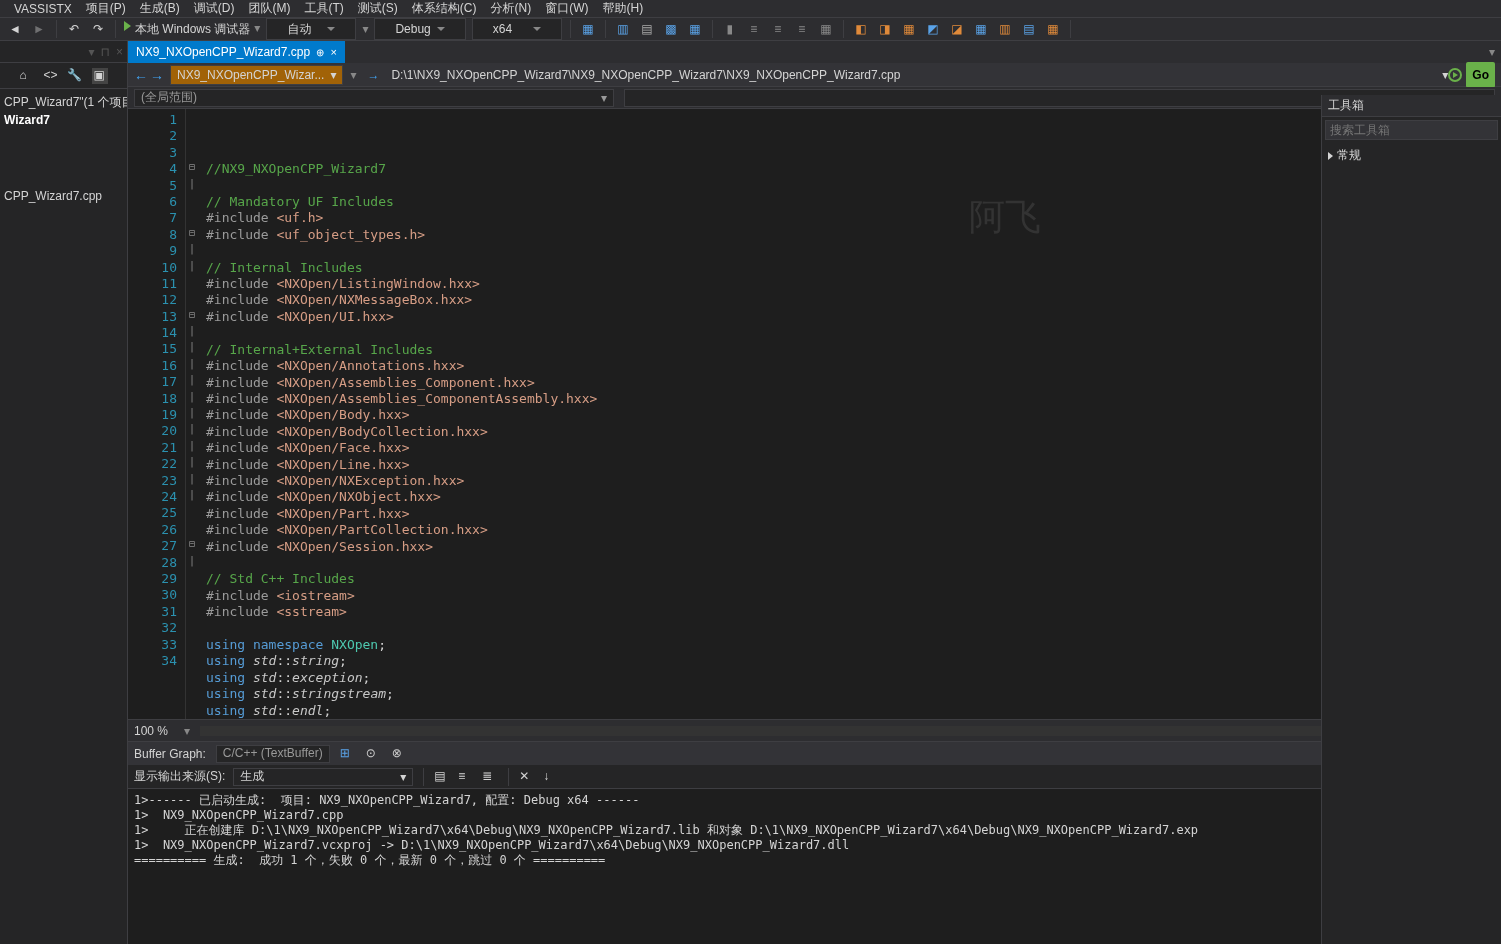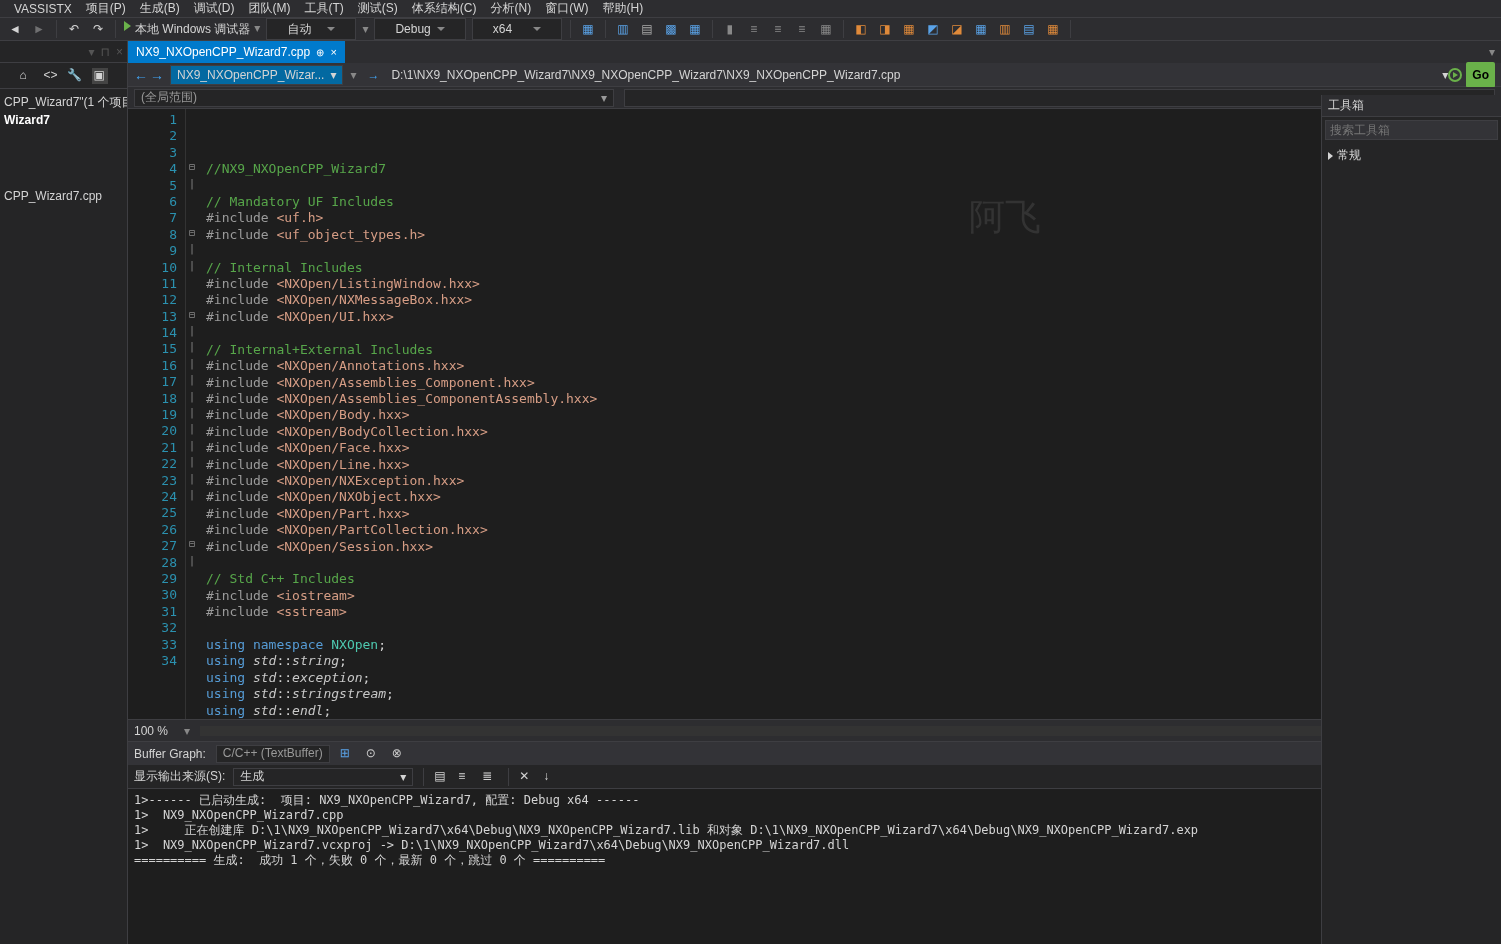--- a/index.html
+++ b/index.html
@@ -21,21 +21,21 @@
 .soltree .bold { font-weight:bold; color:#fff; }
 .tabrow { display:flex; align-items:center; height:22px; background:#2d2d30; }
 .tab { display:flex; align-items:center; height:22px; background:#007acc; color:#fff; padding:0 8px; gap:6px; }
 .tab .pin { font-size:10px; }
 .tab .x { font-size:11px; }
 .tabspace { flex:1; }
 .tabright { padding:0 6px; color:#888; }
 .navrow { display:flex; align-items:center; height:24px; background:#333337; border-bottom:1px solid #3e3e42; }
 .navarrows { display:flex; align-items:center; gap:2px; padding:0 6px; }
 .navarrows span { color:#42a5f5; font-size:14px; }
-.navdd { display:flex; align-items:center; background:#0369a1; border:1px solid #3e3e42; height:20px; padding:0 6px; gap:6px; min-width:170px; justify-content:space-between; color:#d4d4d4; }
+.navdd { display:flex; align-items:center; background:#a16207; border:1px solid #3e3e42; height:20px; padding:0 6px; gap:6px; min-width:170px; justify-content:space-between; color:#d4d4d4; }
 .navpath { flex:1; color:#d4d4d4; padding:0 8px; }
 .gobtn { background:#6ab14a; color:#000; padding:0 6px; height:26px; display:flex; align-items:center; font-weight:bold; border-radius:2px; margin-right:6px; }
 .gocircle { width:14px; height:14px; border:2px solid #6ab14a; border-radius:50%; margin-right:4px; position:relative; }
 .gocircle::after { content:""; position:absolute; left:3px; top:2px; width:0; height:0; border-left:5px solid #6ab14a; border-top:3px solid transparent; border-bottom:3px solid transparent; }
 .scoperow { display:flex; align-items:center; height:22px; background:#2d2d30; border-bottom:1px solid #3e3e42; padding:0 6px; gap:10px; }
 .scopedd { display:flex; align-items:center; background:#252526; border:1px solid #3e3e42; height:18px; padding:0 6px; gap:6px; justify-content:space-between; color:#999; flex:1; }
 .codewrap { flex:1; display:flex; overflow:hidden; position:relative; }
 .gutter { width:58px; background:#1e1e1e; border-right:1px solid #333; text-align:right; color:#2b91af; font-family:Consolas,monospace; font-size:13px; padding-top:3px; }
 .gutter div { height:16.4px; padding-right:8px; }
 .foldcol { width:12px; background:#1e1e1e; font-family:Consolas,monospace; font-size:10px; color:#888; padding-top:3px; }

